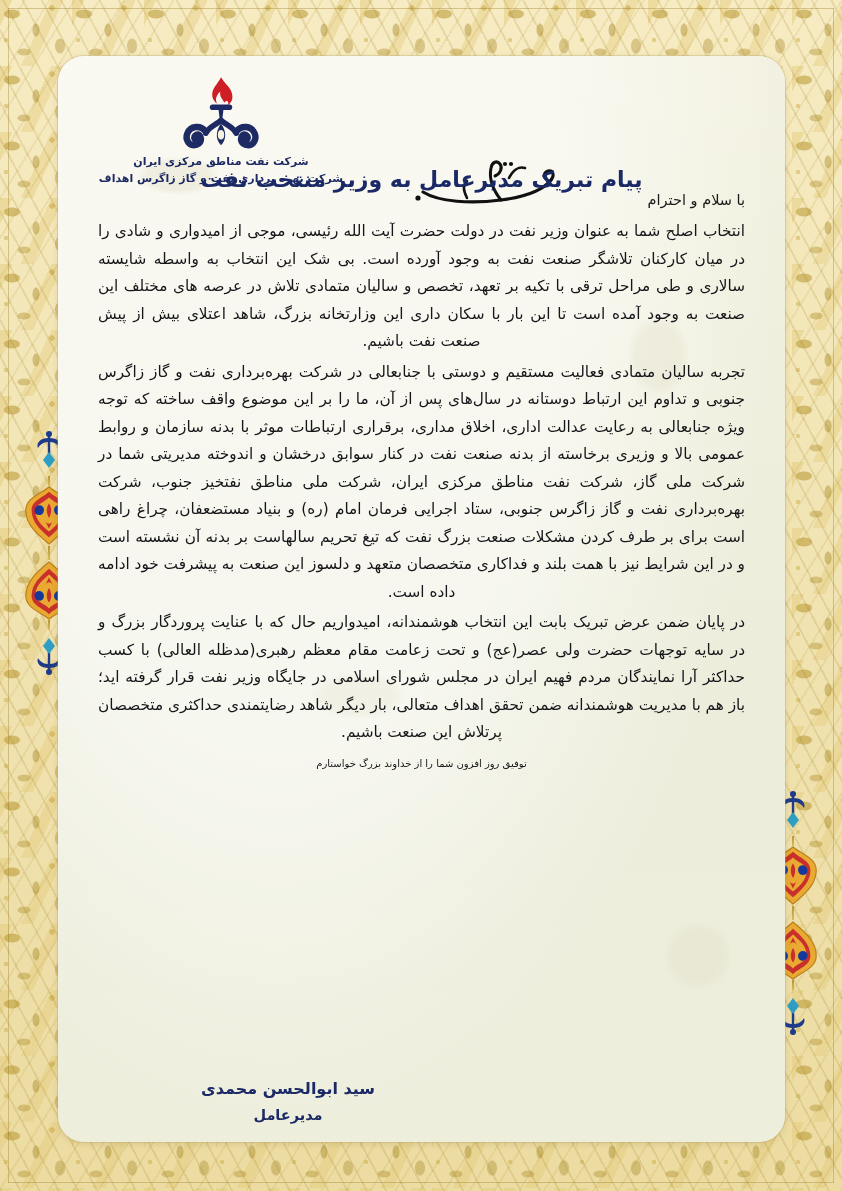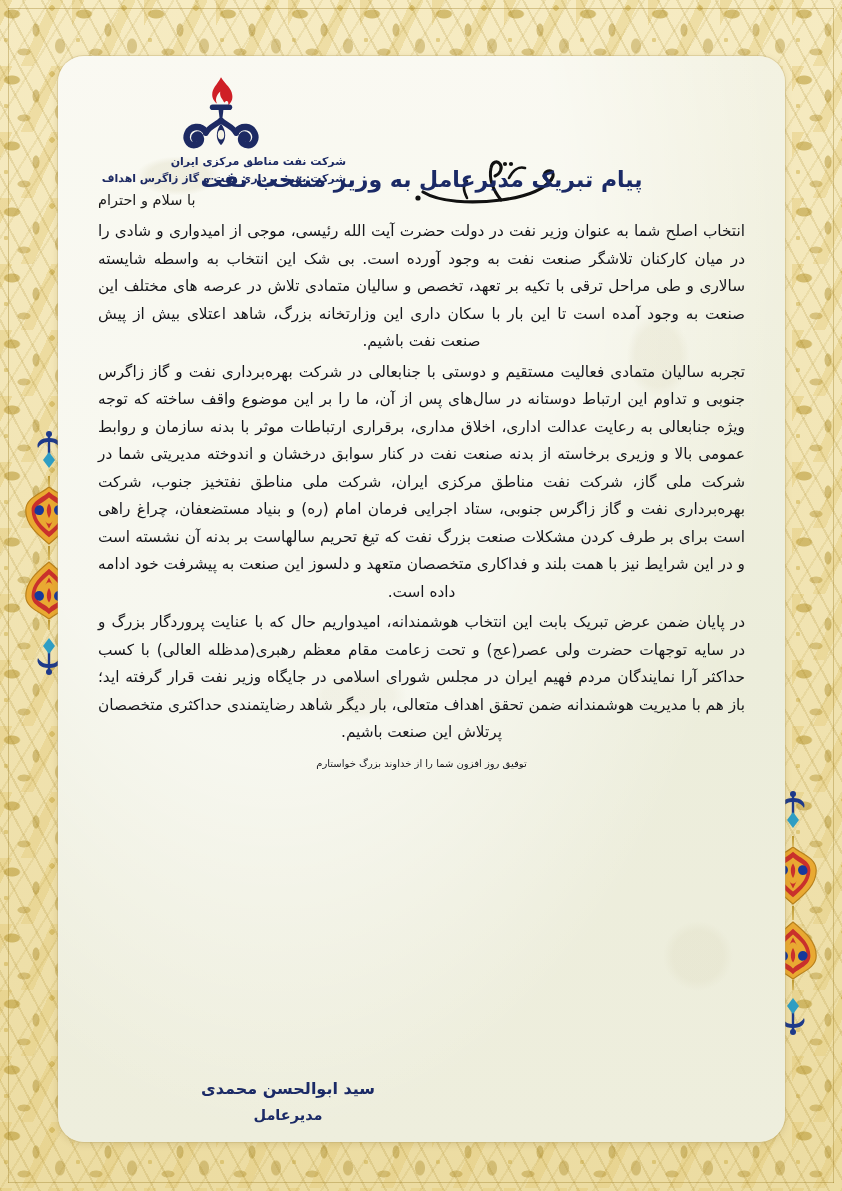--- a/index.html
+++ b/index.html
@@ -66,35 +66,35 @@
   .ornament-col.left{left:22px;}
   .ornament-col.right{right:22px;}
   .orn-stem{width:2px;background:linear-gradient(#b9952f,#d9bb63);}
   .medallion{position:relative;width:52px;height:60px;display:block;}
 
   
   .logo-block{position:absolute;right:0;left:auto;top:18px;right:auto;left:38px;width:250px;text-align:center;}
   .logo-mark{width:120px;height:80px;margin:0 auto;display:block;}
   .logo-cap{
     color:#1d2a63;font-weight:bold;line-height:1.5;
-    font-size:11px;letter-spacing:0;text-align:right;
+    font-size:11px;letter-spacing:0;
   }
   .basmala{position:absolute;left:auto;right:210px;top:92px;width:180px;text-align:center;}
   .basmala svg{display:block;margin:0 auto;}
 
   
   .title{
     color:#1b2a66;font-weight:bold;font-size:22px;text-align:center;
     margin:0;letter-spacing:-.2px;
   }
   .subtitle{
     color:#15213f;font-weight:bold;font-size:18px;text-align:center;margin:0;
   }
   .salutation{
-    color:#1a1a1a;font-size:14.5px;text-align:left;margin:0;
+    color:#1a1a1a;font-size:14.5px;text-align:right;margin:0;
   }
 
   
   #content{position:absolute;left:40px;right:40px;top:111px;}
   .body-wrap{margin-top:10px;}
   p.para{
     color:#15151a;
     font-size:15.3px;
     line-height:27.5px;
     text-align:justify;

